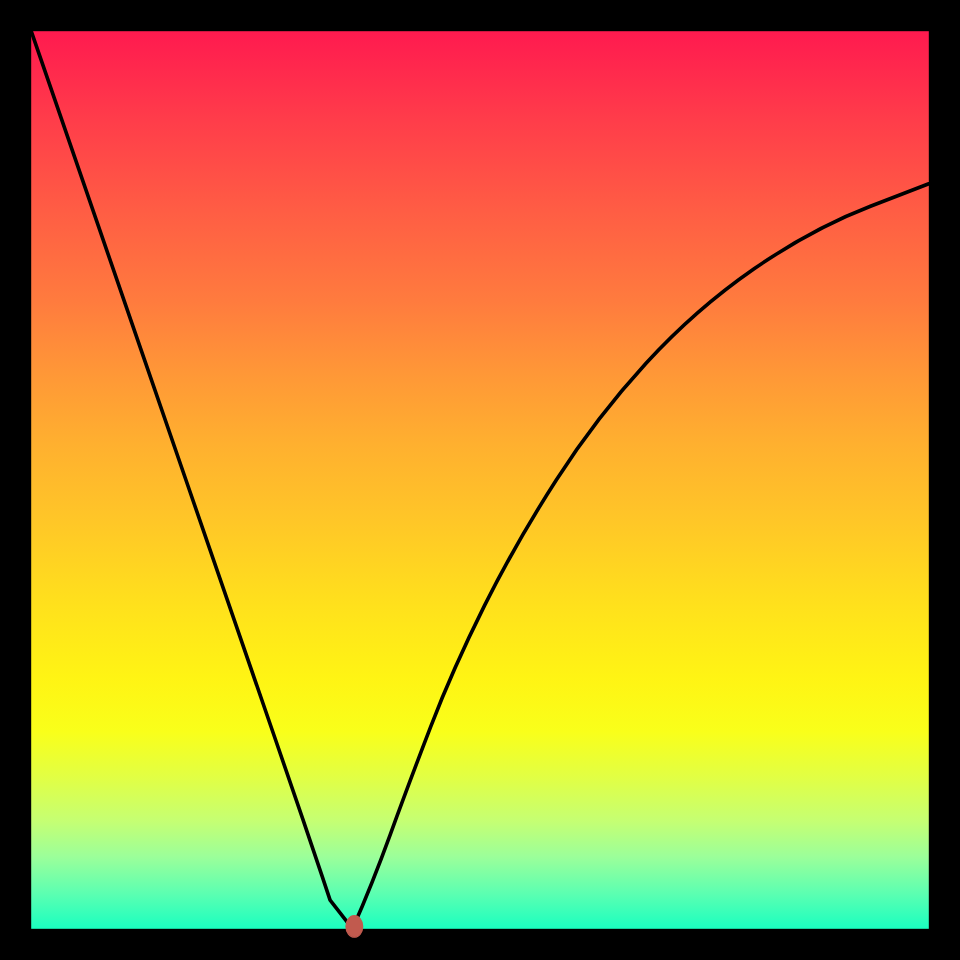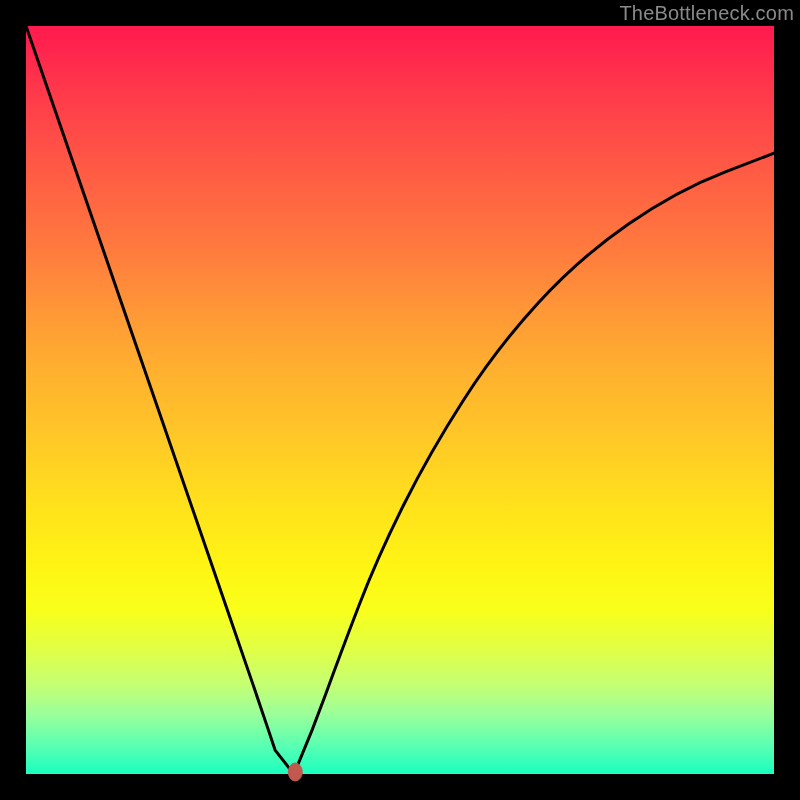--- a/index.html
+++ b/index.html
@@ -69,14 +69,13 @@
 </head>
 <body>
 
 <div class="frame">
   <div class="plot-area">
     <svg class="curve" viewBox="0 0 748 748" preserveAspectRatio="none">
       <path id="curve-path" d="M 0.00 0.00 Q 37.40 108.46 56.10 162.69 Q 74.80 216.92 93.50 271.15 Q 112.20 325.38 130.90 379.61 Q 149.60 433.84 168.30 488.07 Q 187.00 542.30 201.96 585.68 Q 216.92 629.07 226.27 656.37 Q 235.62 683.67 242.35 703.87 L 249.08 724.06 L 267.78 748.00 L 267.78 748.00 Q 284.24 710.60 299.20 669.46 Q 314.16 628.32 332.86 579.70 Q 351.56 531.08 377.74 478.72 Q 403.92 426.36 437.58 374.00 Q 471.24 321.64 512.38 276.76 Q 553.52 231.88 602.14 198.22 Q 650.76 164.56 699.38 145.86 L 748.00 127.16 " fill="none" stroke="#000" stroke-width="3" stroke-linejoin="round" stroke-linecap="round"></path>
       <ellipse id="marker" class="marker" cx="269.28" cy="746.00" rx="7" ry="9"></ellipse>
     </svg>
   </div>
-  <div class="watermark">TheBottleneck.com</div>
 </div>
 
 </body></html>

